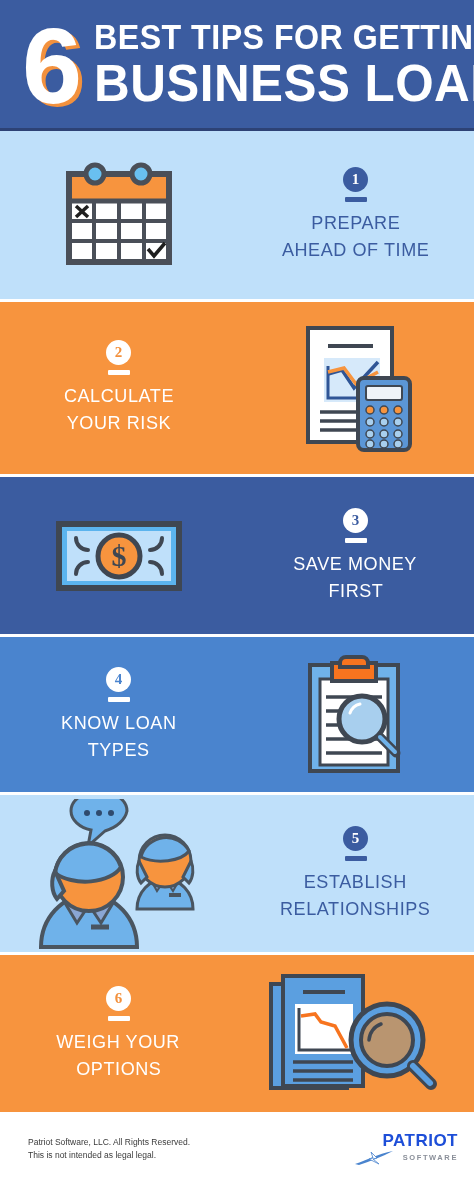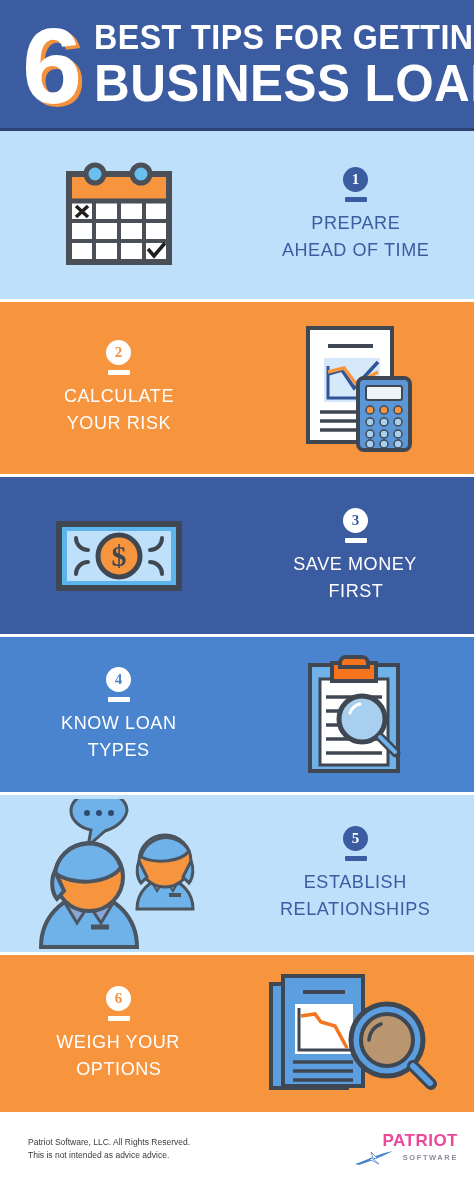--- a/index.html
+++ b/index.html
@@ -111,21 +111,21 @@
     padding:0 16px 0 28px;
     box-sizing:border-box;
   }
   .footer-text{
     font-family:"Liberation Sans",sans-serif;
     font-size:8.5px;color:#3a3a3a;line-height:13px;
   }
   .logo{display:flex;flex-direction:column;align-items:flex-end;}
   .logo-word{
     font-family:"Liberation Sans",sans-serif;
-    font-size:17px;font-weight:700;color:#ec4899;letter-spacing:0.5px;
+    font-size:17px;font-weight:700;color:#1d4ed8;letter-spacing:0.5px;
     line-height:17px;
   }
   .logo-row{display:flex;align-items:center;gap:4px;margin-top:1px;}
   .logo-sub{
     font-family:"Liberation Sans",sans-serif;
     font-size:7.5px;font-weight:700;color:#8a8f99;letter-spacing:1.6px;
   }
   svg{display:block;}
 </style>
 </head>
@@ -324,21 +324,21 @@
         <path d="M108 72 a18 18 0 0 1 12 -16" fill="none" stroke="#3f4752" stroke-width="3.5" stroke-linecap="round"></path>
         <line x1="152" y1="98" x2="170" y2="116" stroke="#3f4752" stroke-width="12" stroke-linecap="round"></line>
         <line x1="152" y1="98" x2="169" y2="115" stroke="#5b9fe0" stroke-width="6" stroke-linecap="round"></line>
       </svg>
     </div>
   </div>
 
   <div class="footer">
     <div>
       <div class="footer-text">Patriot Software, LLC. All Rights Reserved.</div>
-      <div class="footer-text">This is not intended as advice advice.</div>
+      <div class="footer-text">This is not intended as legal legal.</div>
     </div>
     <div class="logo">
       <div class="logo-word">PATRIOT</div>
       <div class="logo-row">
         <svg width="46" height="16" viewBox="0 0 46 16">
           <path d="M2 14 C14 10 24 4 40 1 C28 7 18 11 6 15 Z" fill="#4a84ce"></path>
           <path d="M18 2 L24 8 L20 9 L26 14 L16 9 L20 8 Z" fill="#ffffff" stroke="#4a84ce" stroke-width="0.8"></path>
         </svg>
         <div class="logo-sub">SOFTWARE</div>
       </div>

